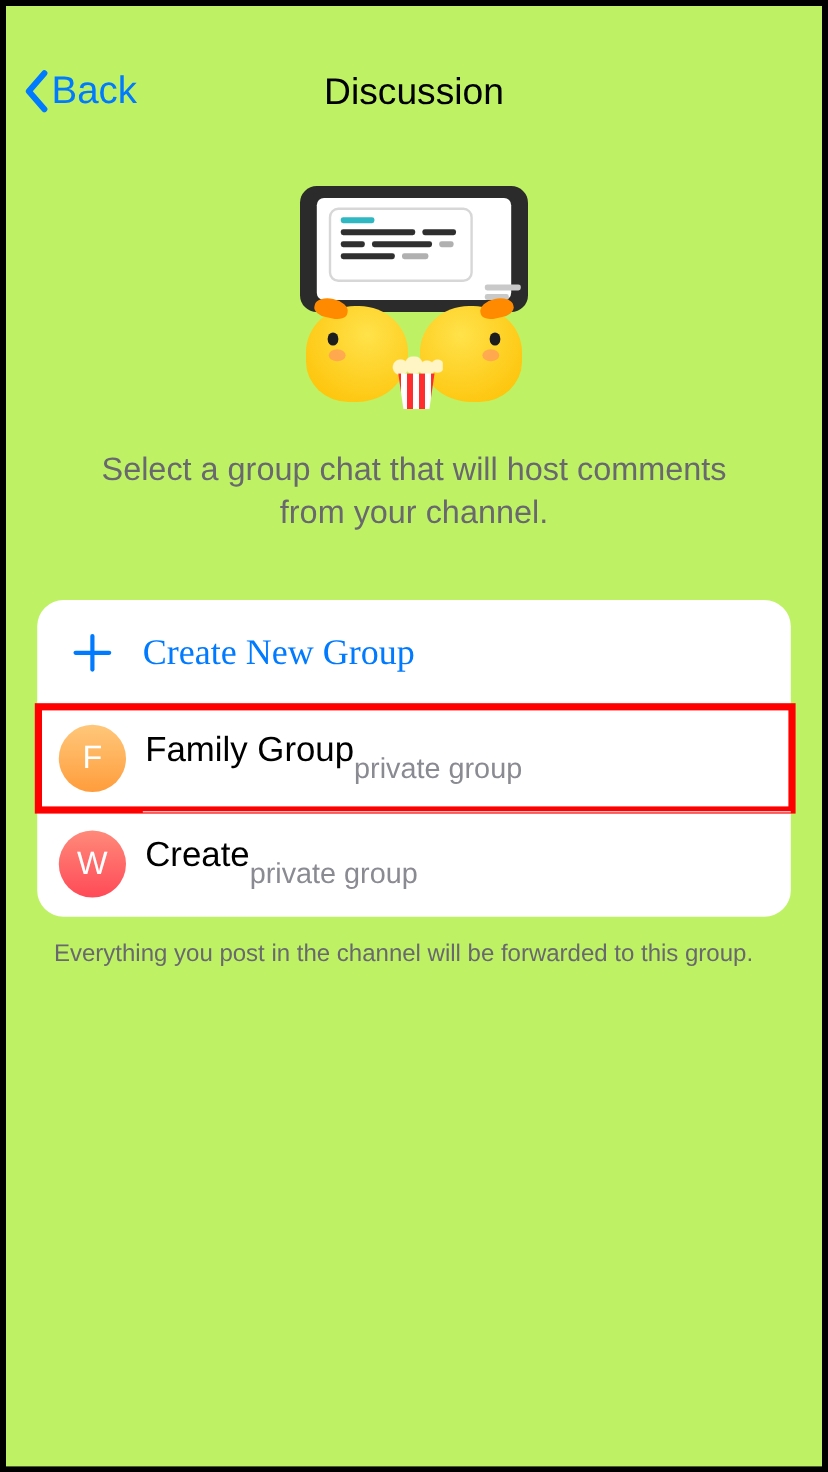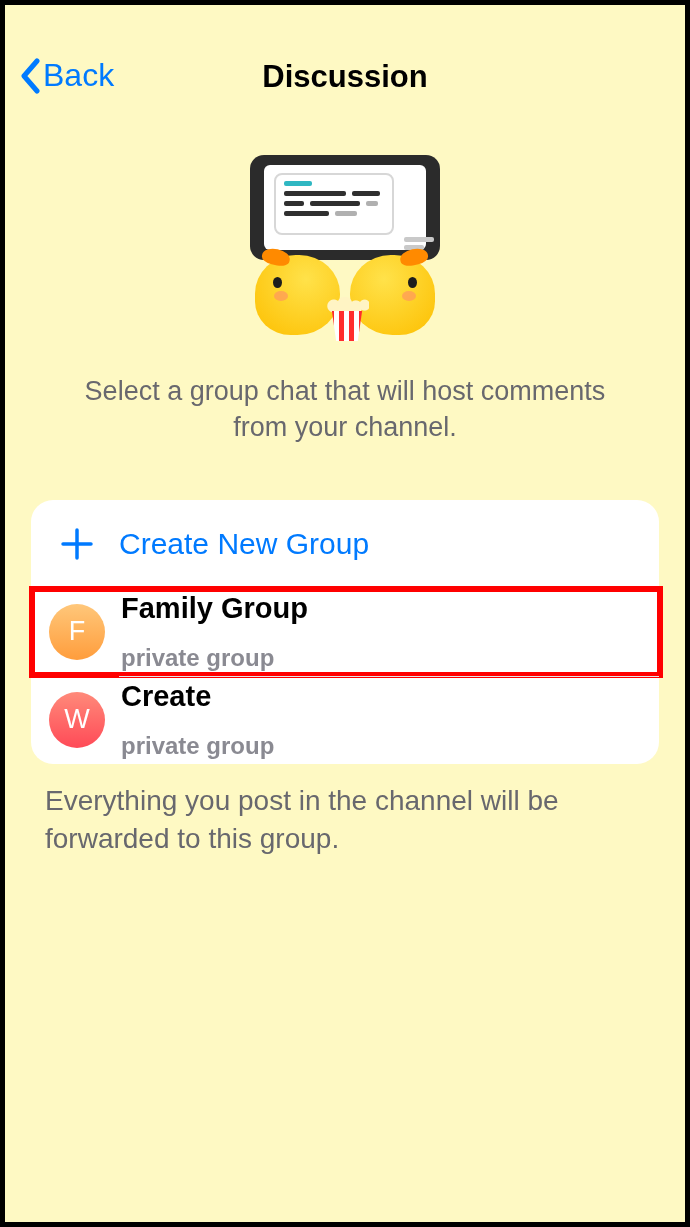--- a/index.html
+++ b/index.html
@@ -6,21 +6,21 @@
   html, body { width: 690px; height: 1227px; }
   body {
     font-family: -apple-system, BlinkMacSystemFont, "Helvetica Neue", Arial, sans-serif;
     background: #fff;
     overflow: hidden;
   }
   .frame {
     width: 690px;
     height: 1227px;
     border: 5px solid #000;
-    background: #fef9c3;
+    background: #bef264;
     position: relative;
   }
   .header {
     position: relative;
     height: 90px;
     display: flex;
     align-items: center;
     padding-top: 20px;
   }
   .back-btn {
@@ -34,21 +34,21 @@
     font-weight: 400;
     cursor: pointer;
   }
   .back-btn svg { margin-right: 2px; }
   .title {
     position: absolute;
     left: 0; right: 0;
     top: 54px;
     text-align: center;
     font-size: 31px;
-    font-weight: 700;
+    font-weight: 400;
     color: #000;
   }
   .illustration-wrap {
     margin-top: 60px;
     display: flex;
     justify-content: center;
   }
   .illust {
     width: 200px;
     height: 190px;
@@ -160,45 +160,45 @@
     content:"";
     position:absolute; left:88px; right:0; top:0;
     height:1px; background:#e4e4e8;
   }
   .plus-icon {
     width: 56px; height: 56px;
     display:flex; align-items:center; justify-content:center;
     color:#007aff;
   }
   .link-label {
-    color:#007aff; font-size:30px; margin-left:14px;
+    color:#007aff; font-size:30px; margin-left:14px;font-family:Liberation Serif, serif;
   }
   .avatar {
     width: 56px; height:56px; border-radius:50%;
     display:flex; align-items:center; justify-content:center;
     color:#fff; font-size:27px; font-weight:500;
     flex-shrink:0;
   }
   .av-orange { background: linear-gradient(180deg,#ffc77a,#ff9d3c); }
   .av-red    { background: linear-gradient(180deg,#ff8a7a,#ff4a57); }
-  .row-text { margin-left:16px; display:flex; flex-direction:column; justify-content:center;font-weight:bold; }
+  .row-text { margin-left:16px; display:flex; flex-direction:row; justify-content:center; }
   .row-title { font-size:29px; color:#000; line-height:1.15; }
   .row-sub   { font-size:24px; color:#8a8a92; margin-top:18px; }
 
   .highlight {
     position:absolute;
     border:6px solid #ff0000;
     pointer-events:none;
     box-sizing:border-box;
   }
 
   .footer-note {
     margin: 18px 40px 0 40px;
     color:#68686e;
-    font-size:28px;
+    font-size:20px;
     line-height:1.35;
   }
 </style>
 </head>
 <body>
 
 <div class="frame">
 
   <div class="header">
     <div class="back-btn">

